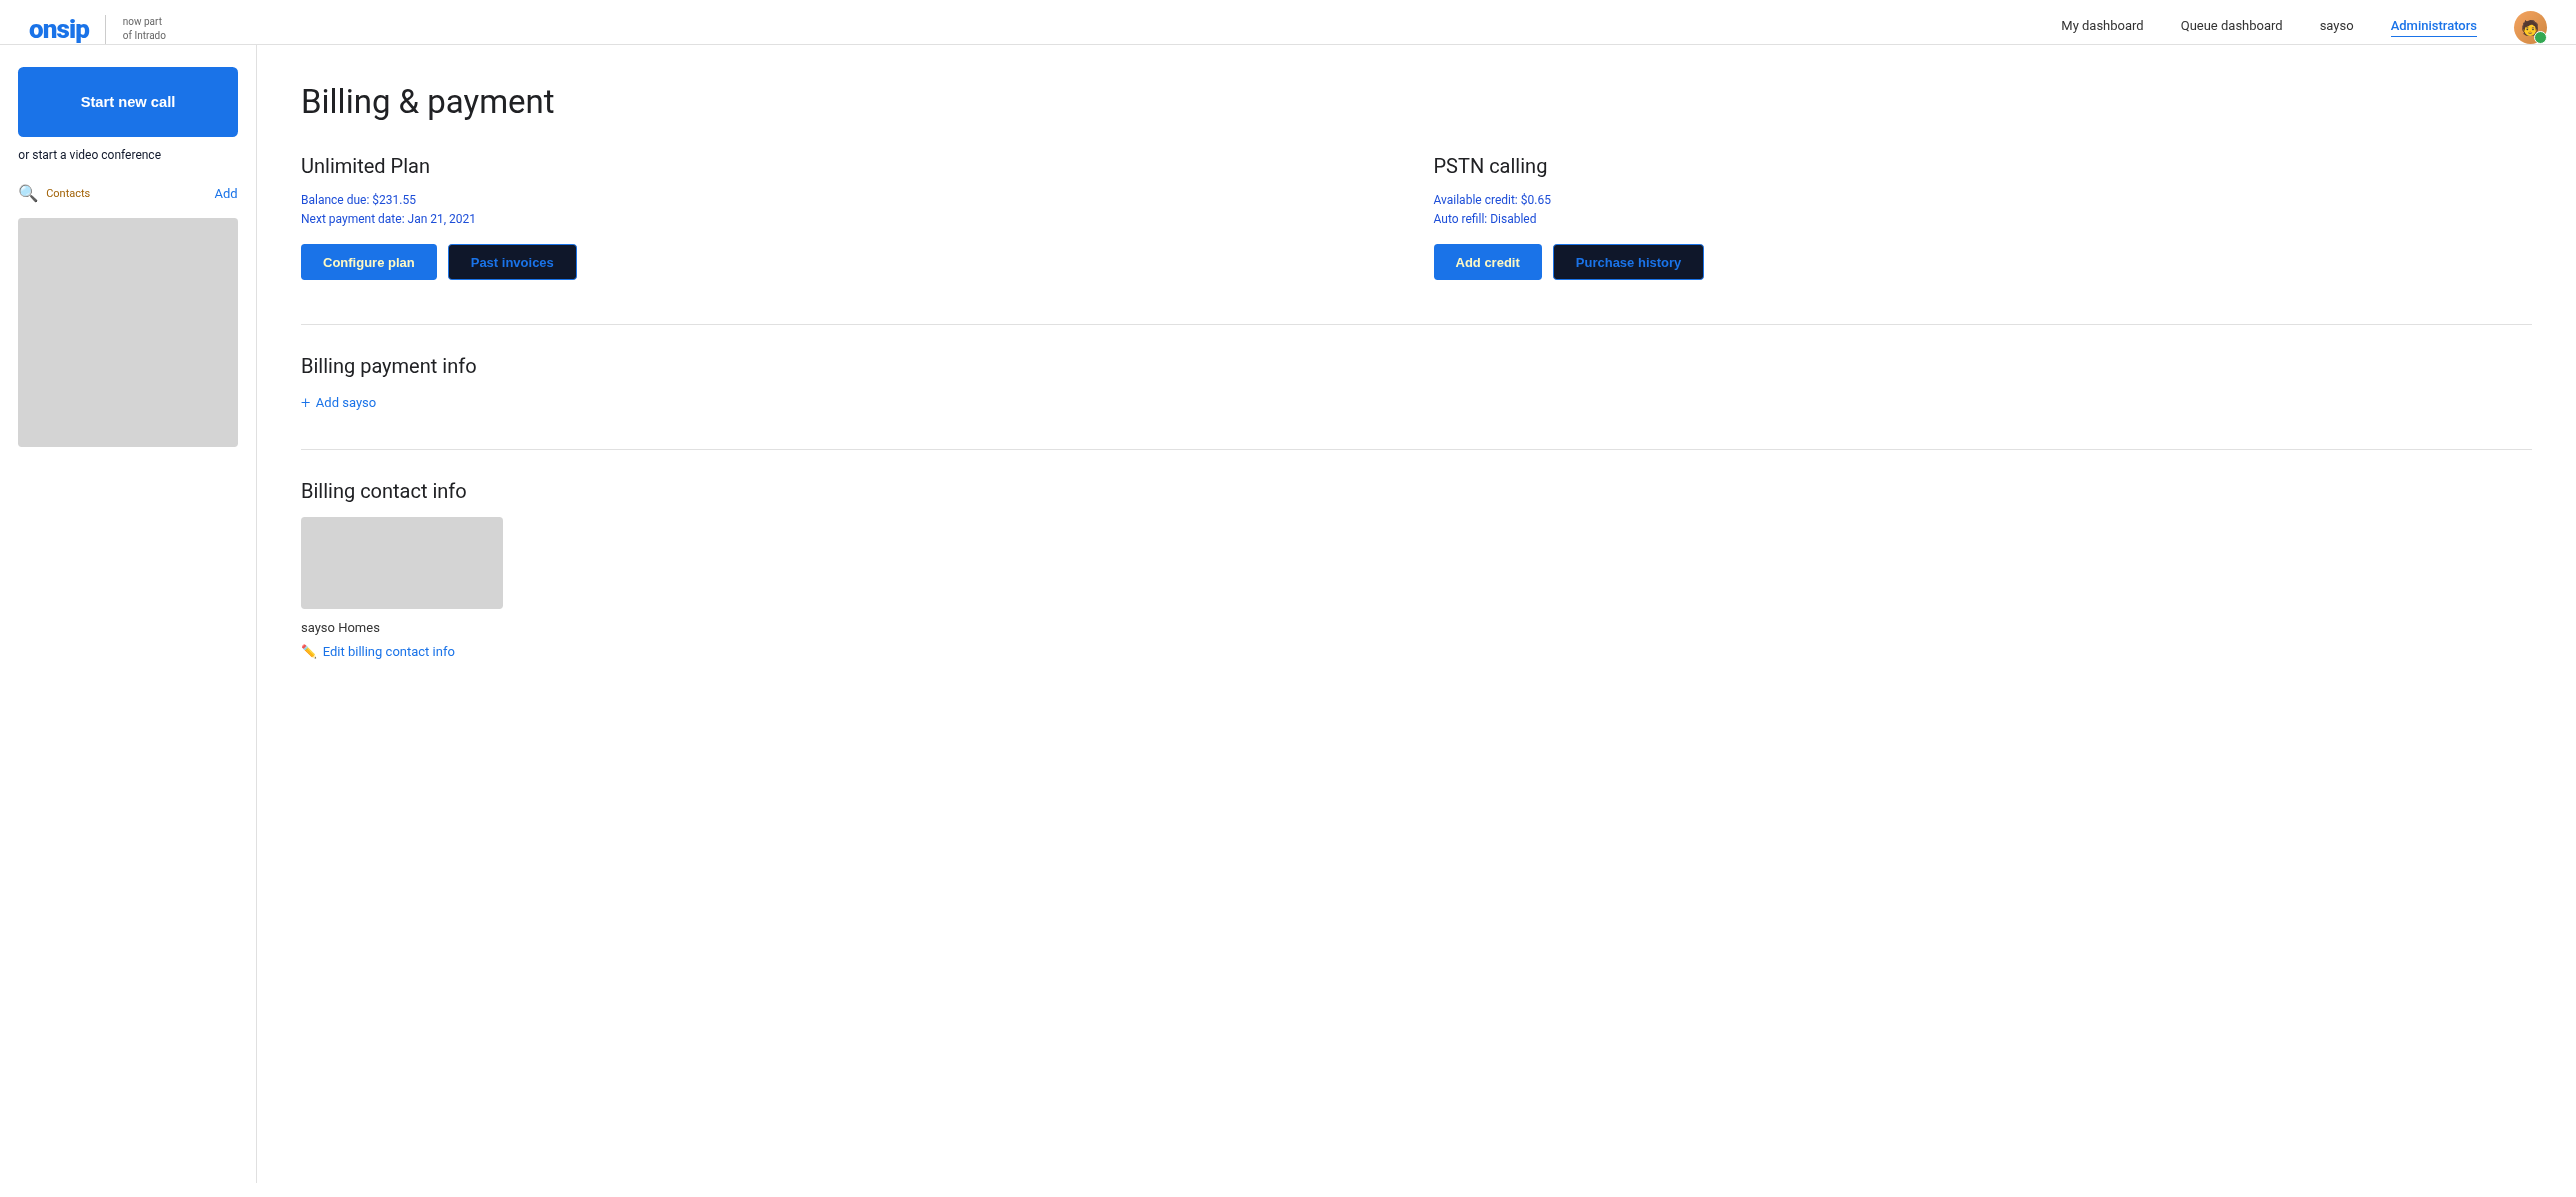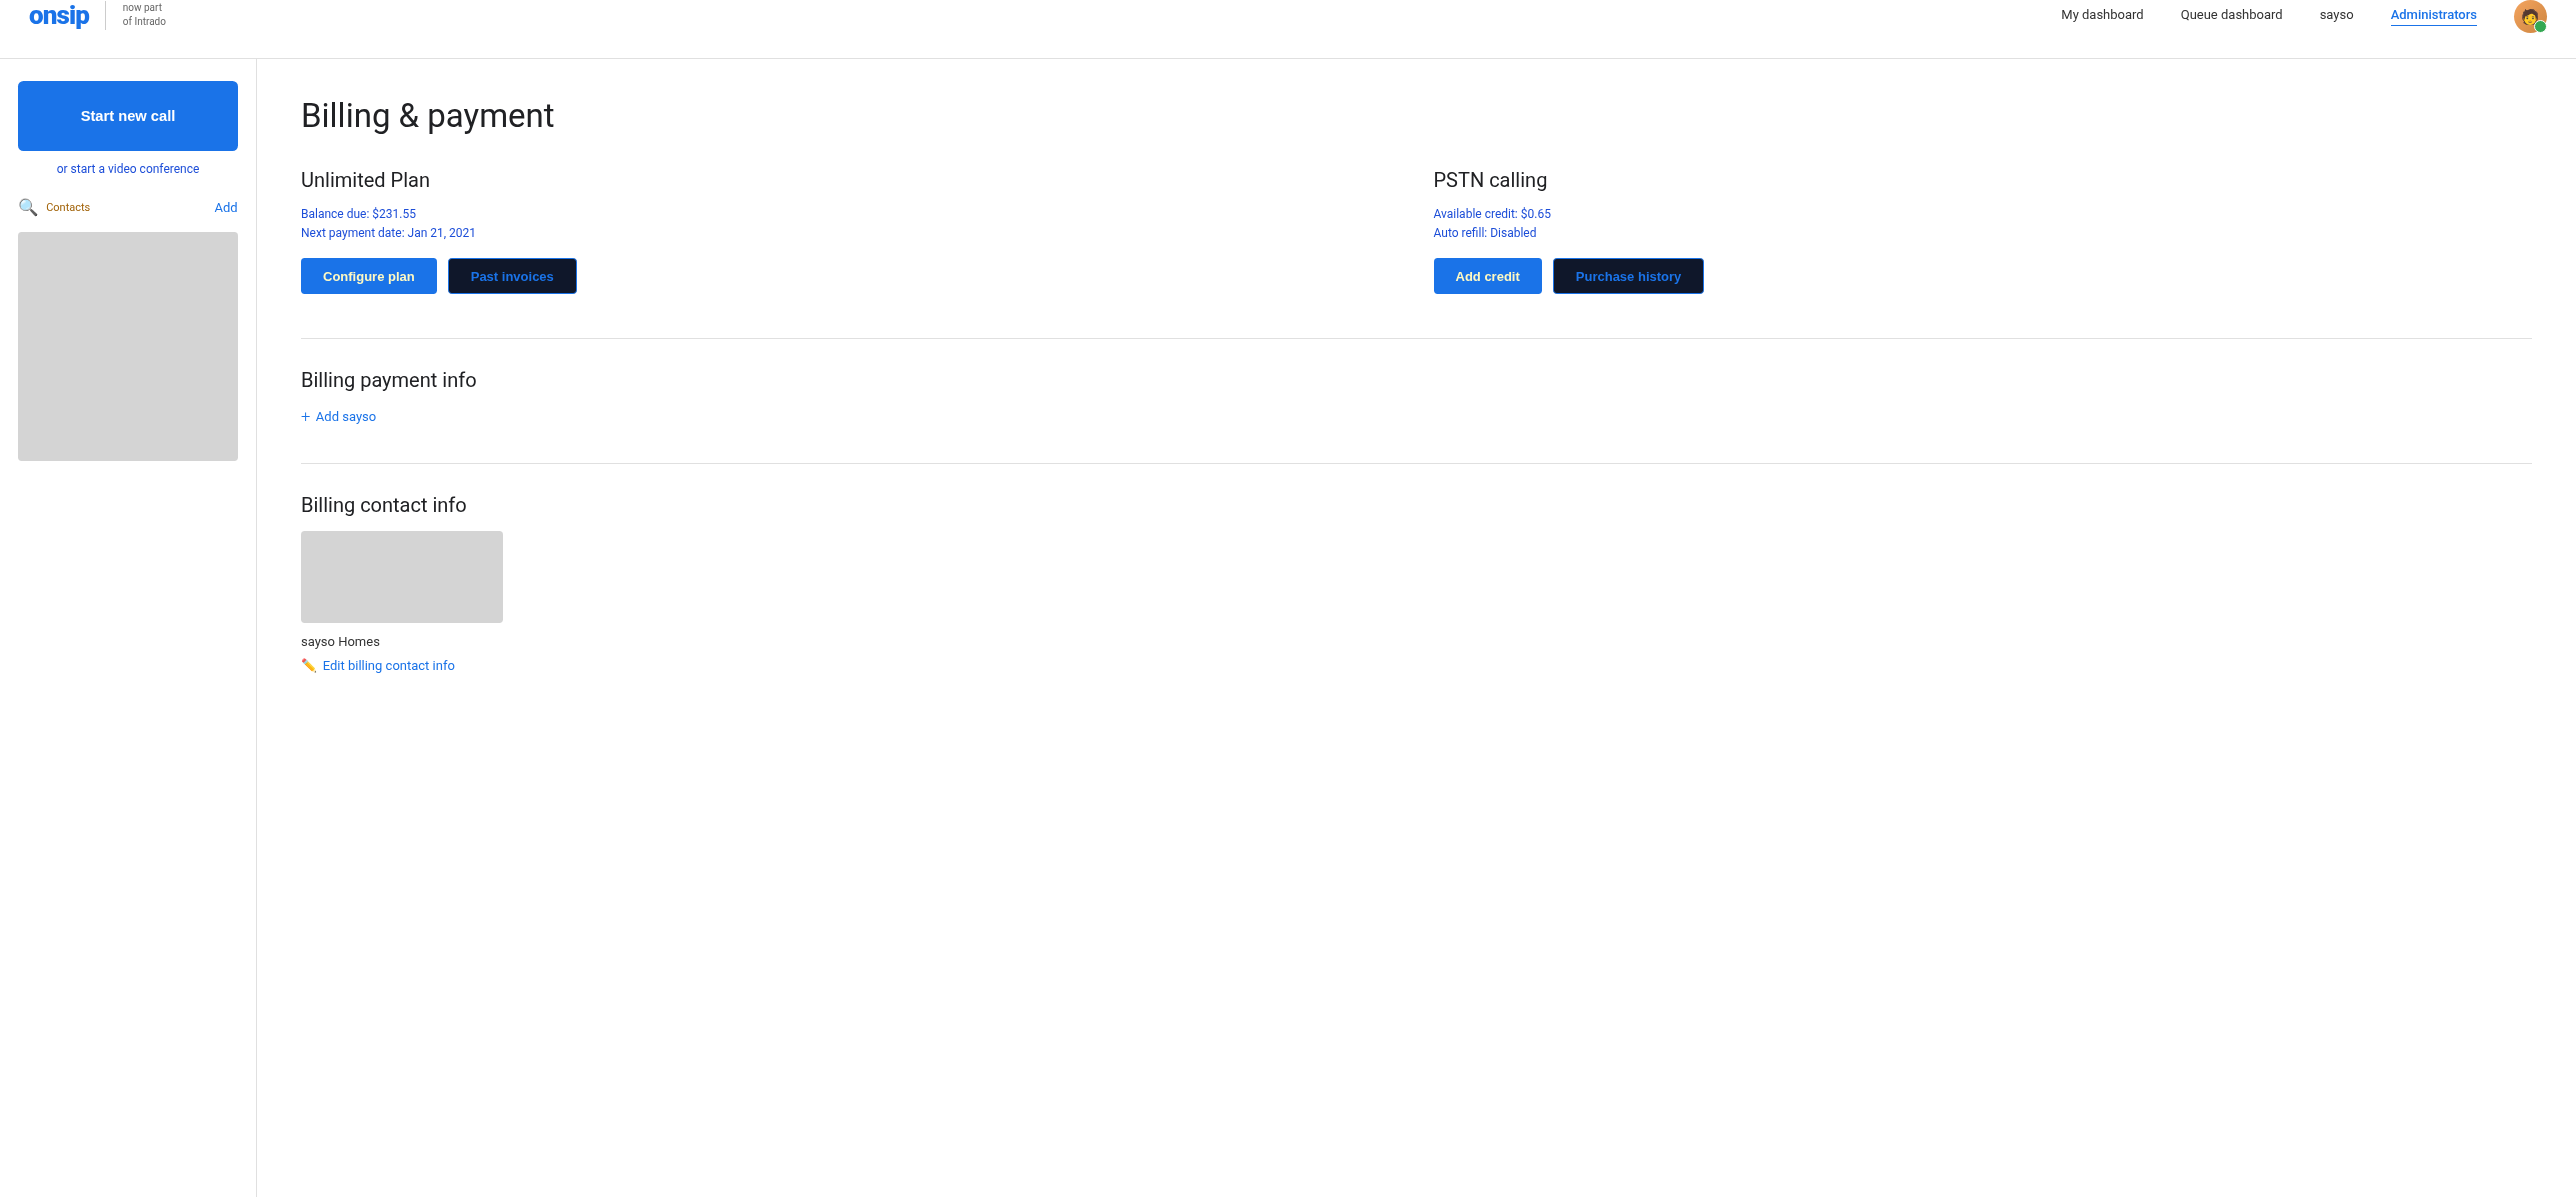--- a/index.html
+++ b/index.html
@@ -1,24 +1,24 @@
 <!DOCTYPE html>
 <html style="font-size:14.7px"><head>
   <meta charset="utf-8">
   <style>
     * { margin: 0; padding: 0; box-sizing: border-box; }
     body { font-family: 'Google Sans', Roboto, Arial, sans-serif; background: #fff; color: #333; }
 
     
     .header {
       display: flex;
-      align-items: flex-start;
+      align-items: flex-end;
       justify-content: space-between;
       padding: 0 29px;
-      height: 59px;
+      height: 45px;
       border-bottom: 0.9px solid #e0e0e0;
     }
     .header-logo {
       display: flex;
       align-items: center;
       gap: 7.3px;
     }
     .logo-onsip {
       font-size: 26px;
       font-weight: 900;
@@ -98,22 +98,21 @@
       border: none;
       border-radius: 5.5px;
       font-size: 14.7px;
       font-weight: 600;
       cursor: pointer;
       text-align: center;
       margin-bottom: 11px;
     }
     .video-link {
       display: block;
-      text-align: center;
-      color: #1d4ed8;
+      color: #0f172a;
       font-size: 12px;
       text-decoration: none;
       margin-bottom: 22px;
     }
     .contacts-header {
       display: flex;
       align-items: center;
       justify-content: space-between;
       margin-bottom: 14.7px;
     }

